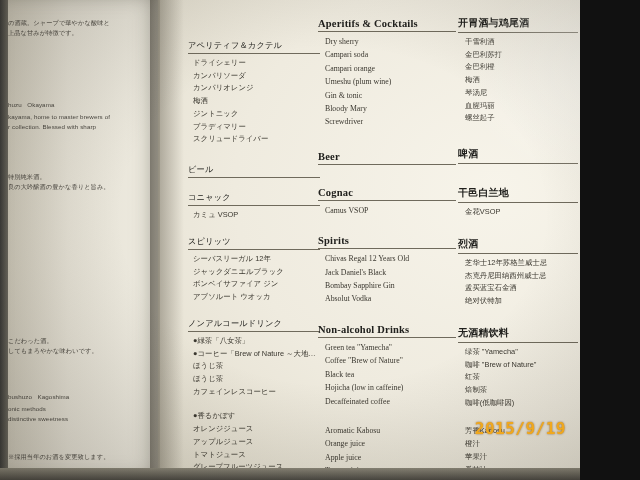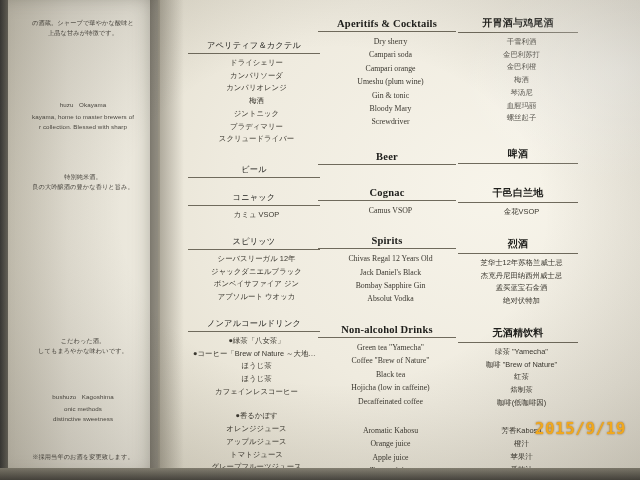--- a/index.html
+++ b/index.html
@@ -2,26 +2,25 @@
 <html><head>
 <meta charset="utf-8">
 <style>
   html, body {
     margin: 0;
     padding: 0;
     background: #111;
   }
   #page {
     position: relative;
-    width: 640px;
+    width: 580px;
     height: 480px;
     overflow: hidden;
     background: #b9b4a4;
     font-family: "Liberation Sans", sans-serif;
-    text-align: center;
   }
 
   
   .edge-left {
     position: absolute;
     left: 0; top: 0;
     width: 14px; height: 480px;
     background: linear-gradient(90deg,#3a3a38 0%, #6d6a60 60%, #9a9587 100%);
   }
   .edge-bottom {

